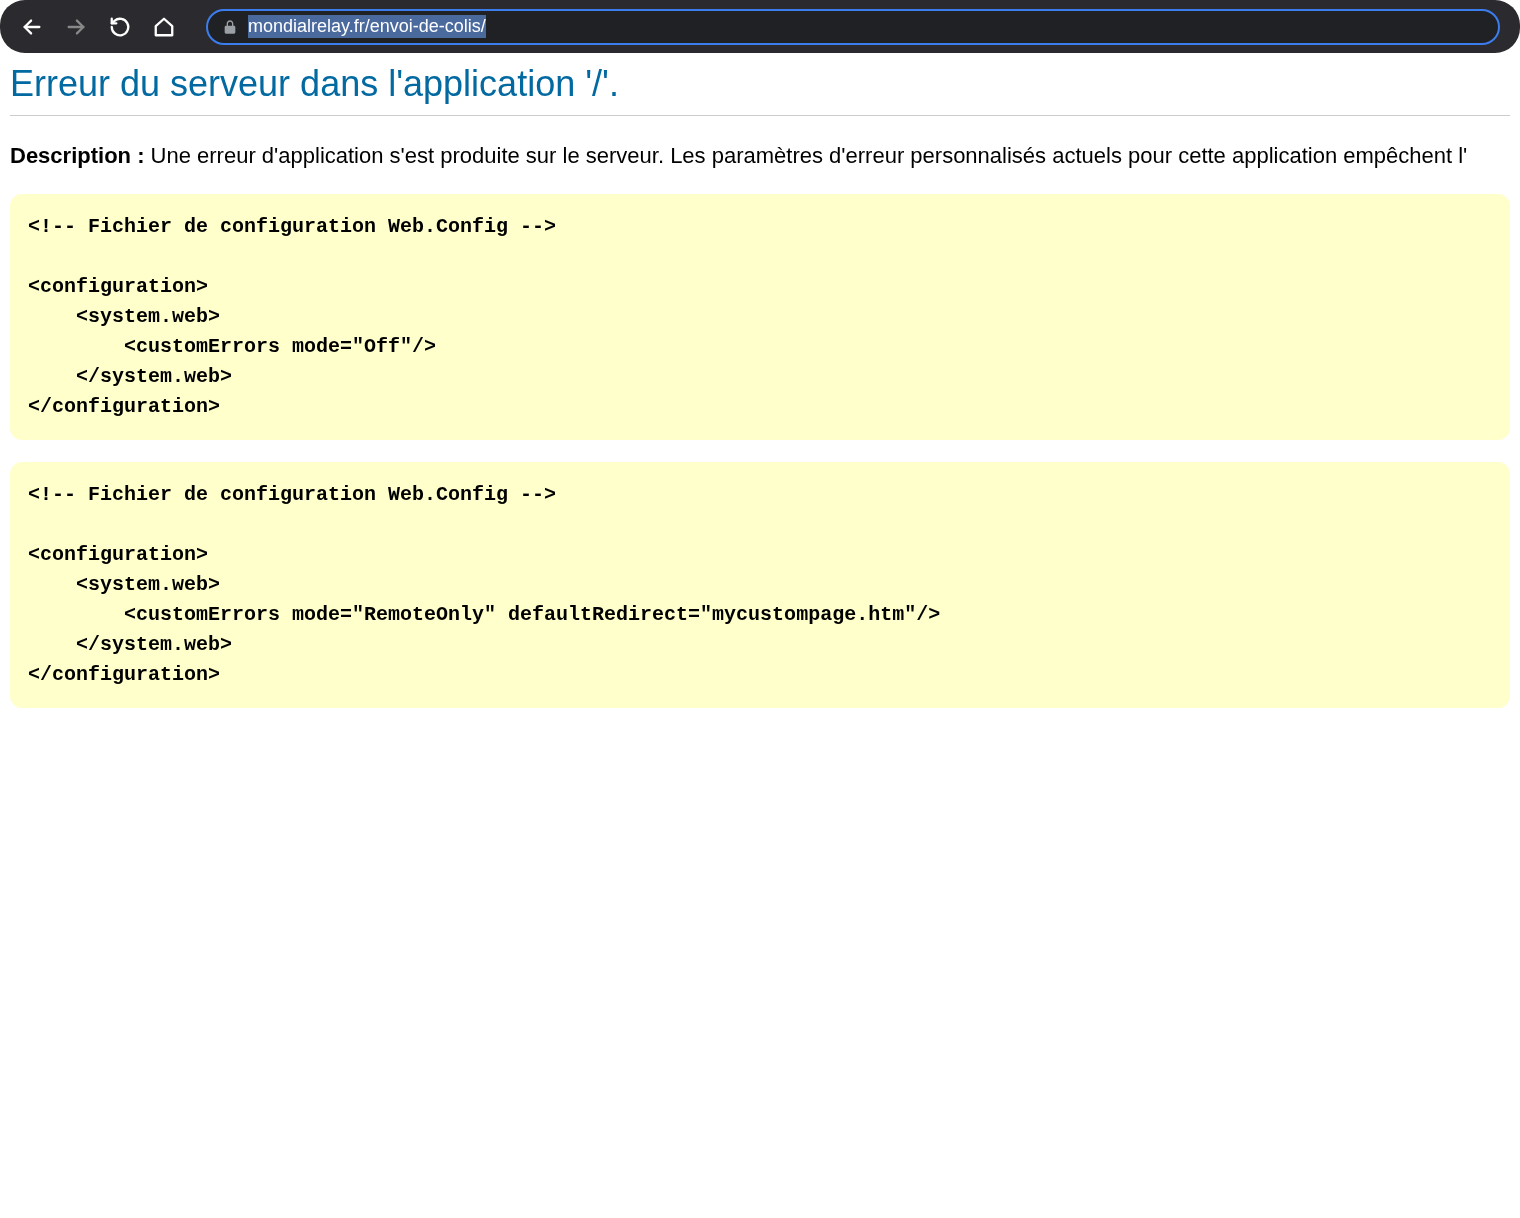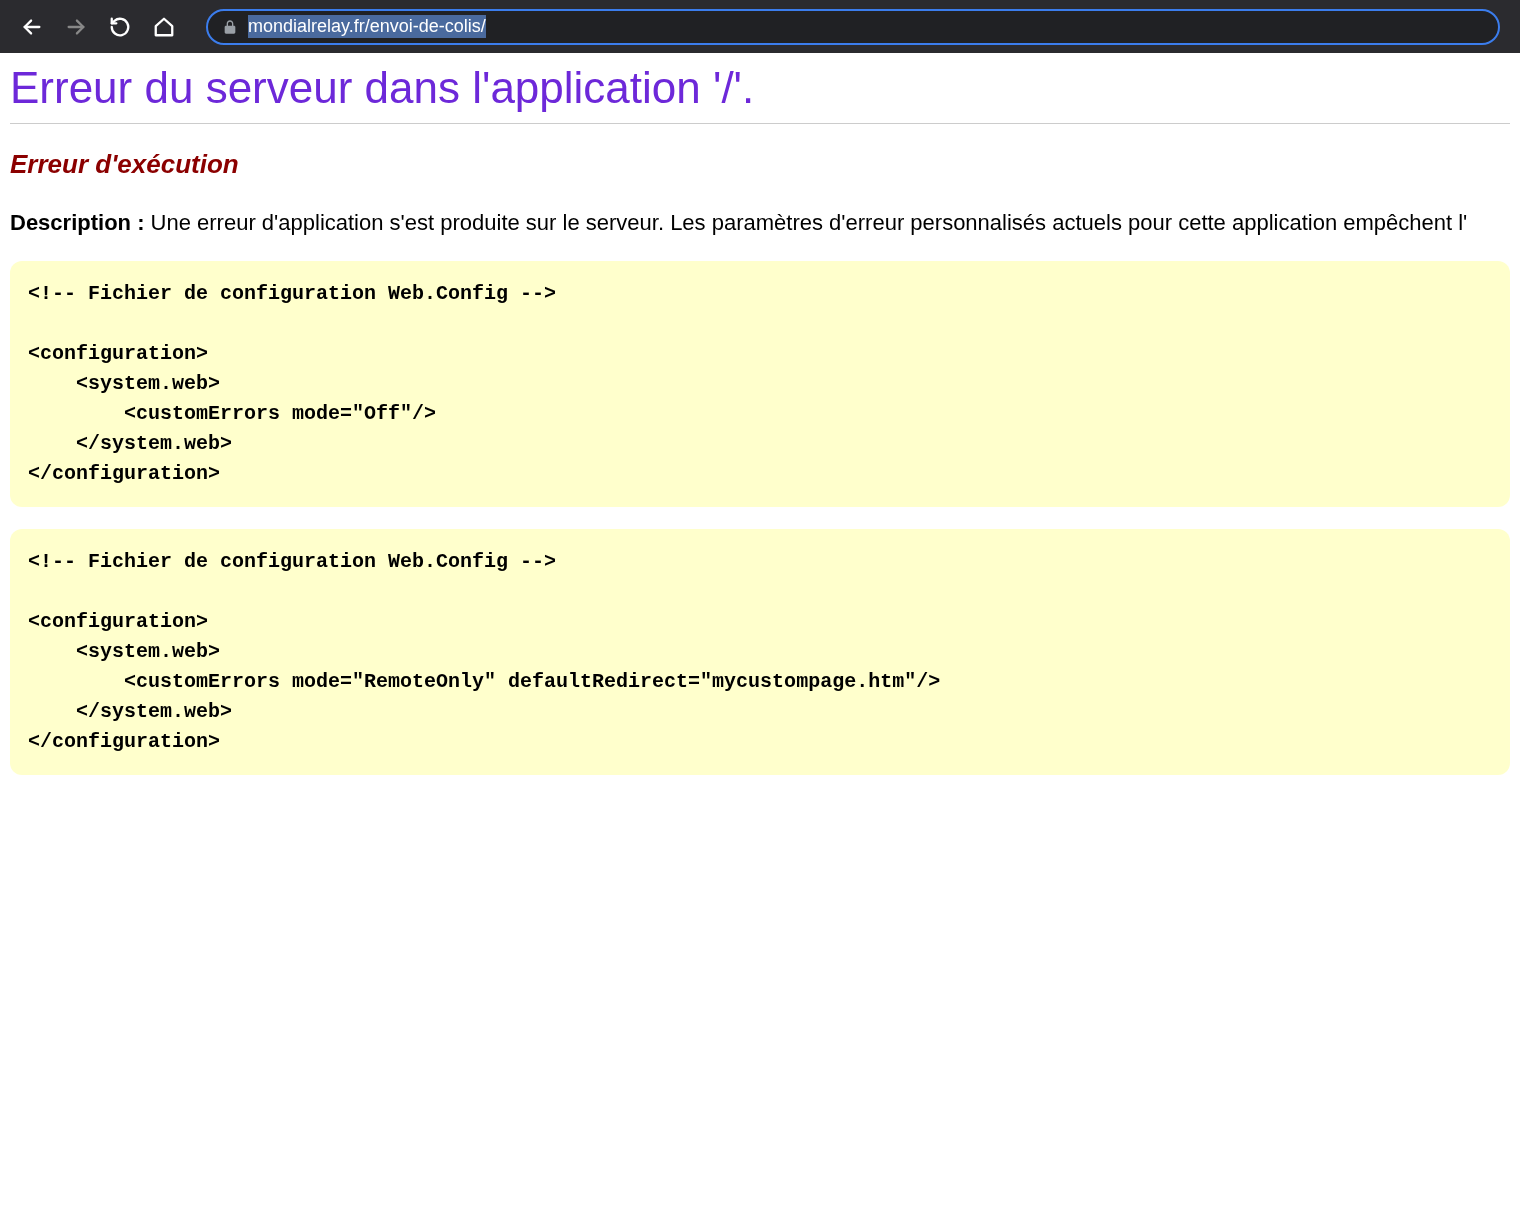--- a/index.html
+++ b/index.html
@@ -12,20 +12,21 @@
       background: #ffffff;
       width: 1520px;
     }
     .browser-toolbar {
       background: #2b2b2f;
       height: 53px;
       display: flex;
       align-items: center;
       padding: 0 20px;
       gap: 20px;
+      border-radius: 25px;
     }
     .nav-button {
       color: #ffffff;
       cursor: pointer;
       display: flex;
       align-items: center;
       justify-content: center;
       width: 24px;
       height: 24px;
     }
@@ -55,23 +56,23 @@
       font-family: Arial, sans-serif;
       background: #4a6a9e;
       padding: 1px 0;
     }
     .page-content {
       padding: 10px;
       background: #ffffff;
     }
     .error-title {
       font-family: Verdana, Arial, sans-serif;
-      font-size: 44px;
+      font-size: 36px;
       font-weight: normal;
-      color: #6d28d9;
+      color: #0369a1;
       margin-bottom: 10px;
     }
     .divider {
       border: none;
       border-top: 1px solid #cccccc;
       margin: 10px 0 25px 0;
     }
     .error-subtitle {
       font-family: Verdana, Arial, sans-serif;
       font-size: 26px;
@@ -139,21 +140,20 @@
           <path d="M18 10h-1V7c0-2.8-2.2-5-5-5S7 4.2 7 7v3H6c-1.1 0-2 .9-2 2v8c0 1.1.9 2 2 2h12c1.1 0 2-.9 2-2v-8c0-1.1-.9-2-2-2zM9 7c0-1.7 1.3-3 3-3s3 1.3 3 3v3H9V7z"></path>
         </svg>
     </span>
     <span class="url-text">mondialrelay.fr/envoi-de-colis/</span>
   </div>
 </div>
 
 <div class="page-content">
   <h1 class="error-title">Erreur du serveur dans l'application '/'.</h1>
   <hr class="divider">
-  <h2 class="error-subtitle">Erreur d'exécution</h2>
 
   <p class="error-paragraph">
     <span class="label">Description : </span><span>Une erreur d'application s'est produite sur le serveur. Les paramètres d'erreur personnalisés actuels pour cette application empêchent l'</span>
   </p>
 
 
   <div class="code-block">&lt;!-- Fichier de configuration Web.Config --&gt;
 
 &lt;configuration&gt;
     &lt;system.web&gt;

